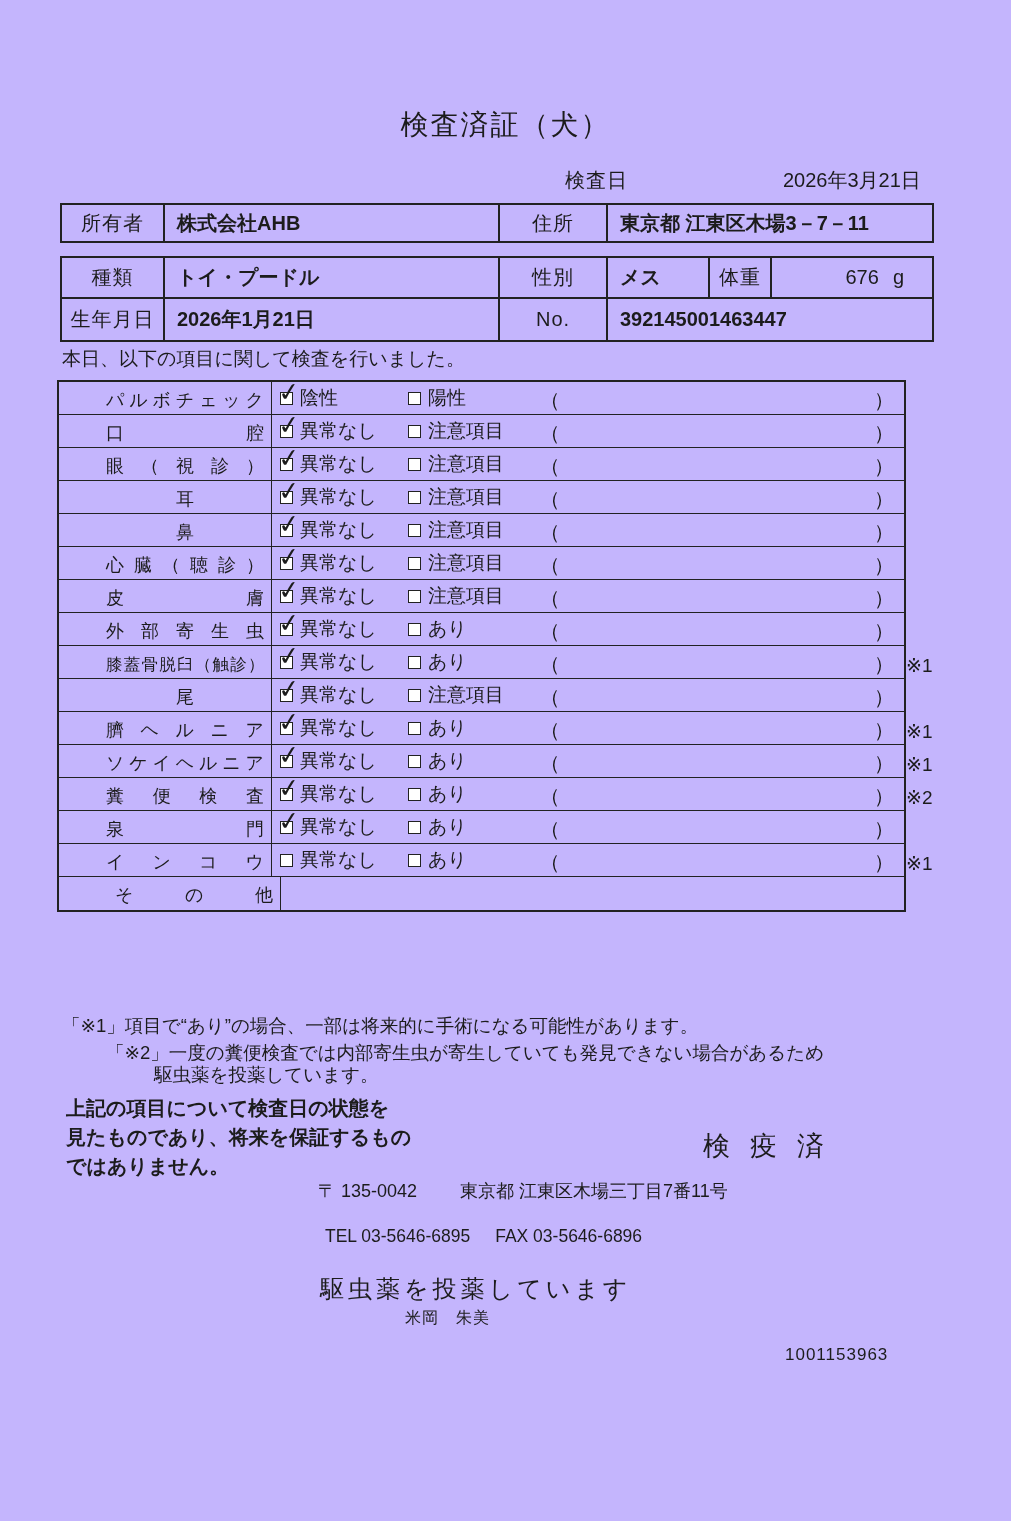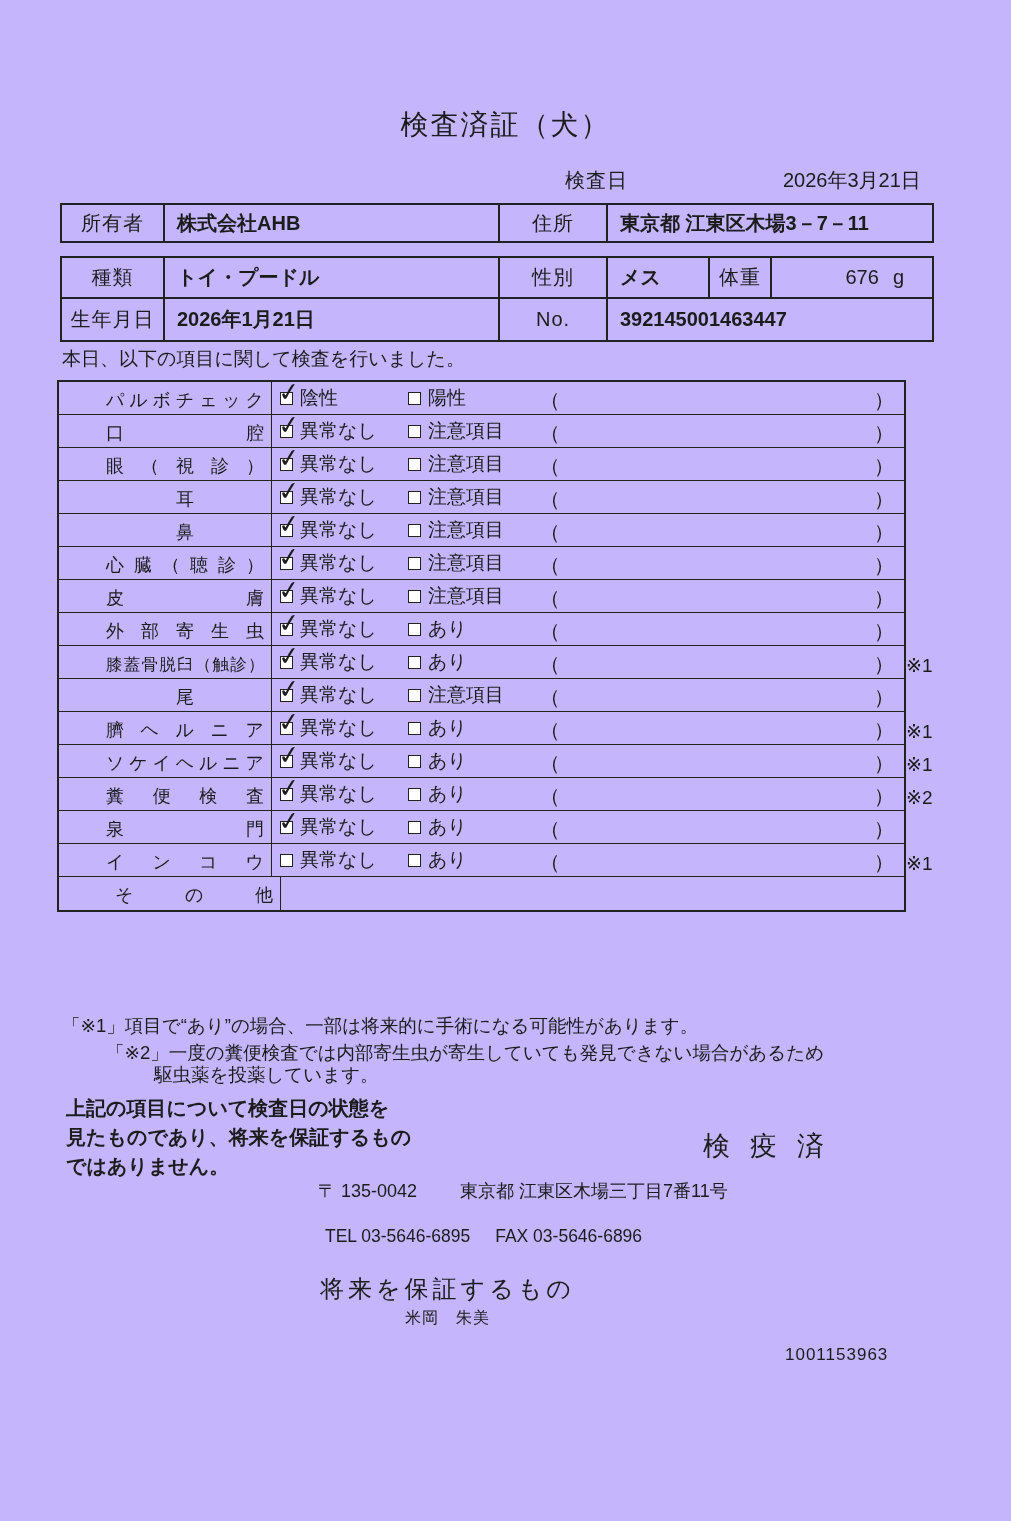--- a/index.html
+++ b/index.html
@@ -392,17 +392,17 @@
   <div class="stamp">検疫済</div>
 
   <div class="postal-line">
     <span>〒 135-0042</span>
     <span class="addr">東京都 江東区木場三丁目7番11号</span>
   </div>
   <div class="tel-line">
     <span>TEL 03-5646-6895</span>
     <span class="fax">FAX 03-5646-6896</span>
   </div>
-  <div class="clinic">将来を保証するもの</div>
+  <div class="clinic">駆虫薬を投薬しています</div>
   <div class="person">米岡　朱美</div>
   <div class="serial">1001153963</div>
 
 </div>
 
 </body></html>

